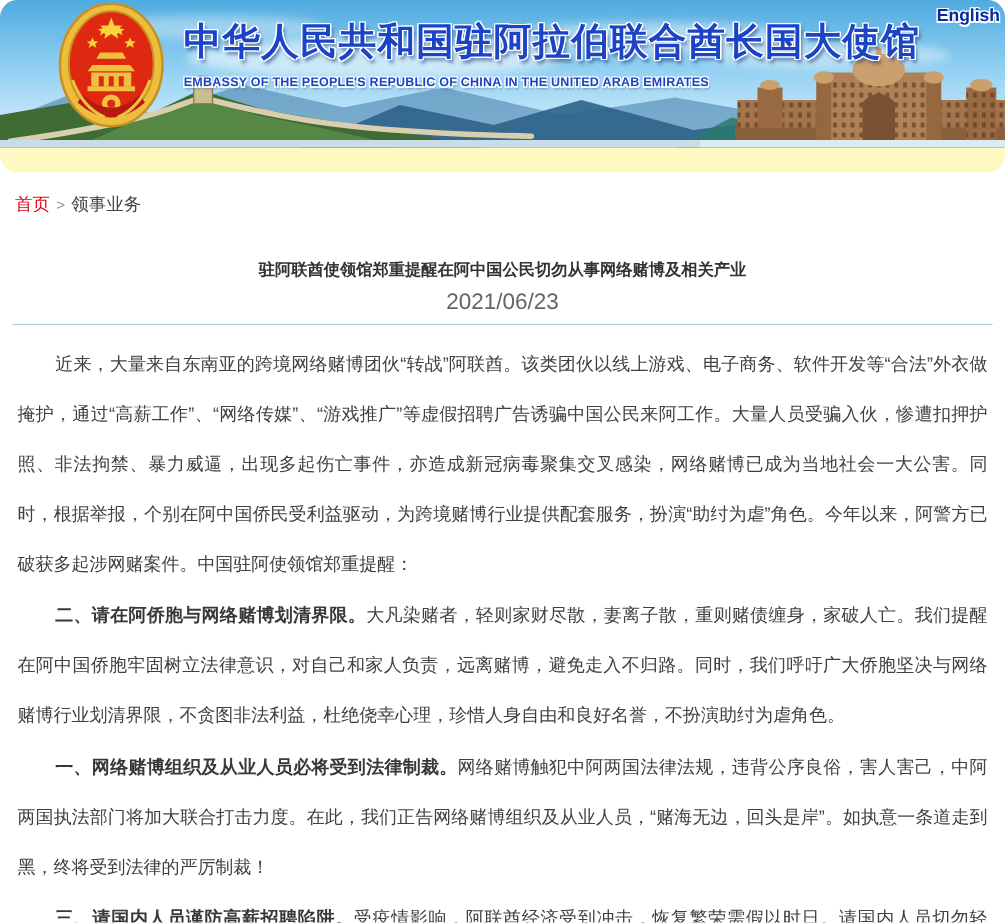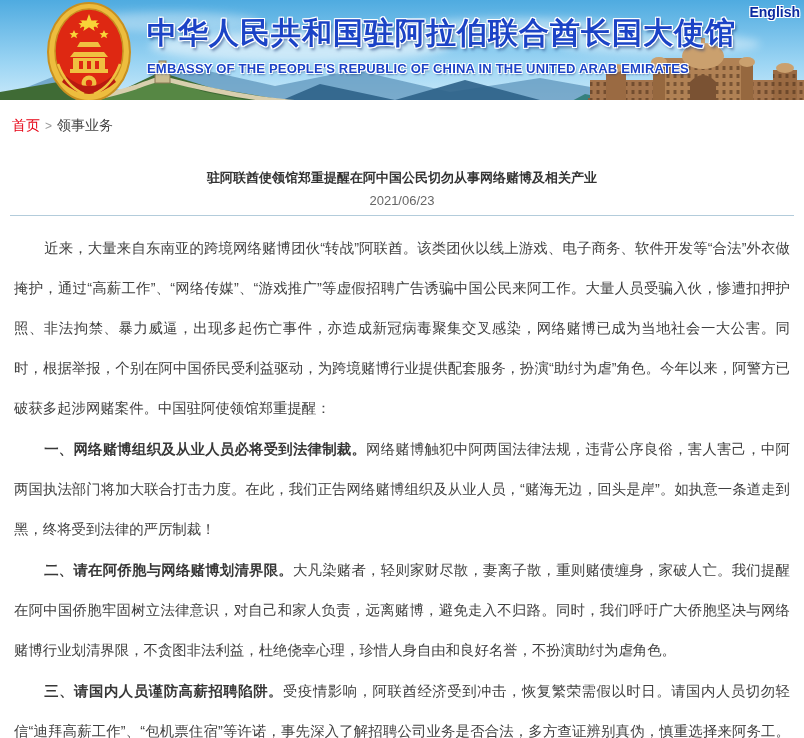--- a/index.html
+++ b/index.html
@@ -2,46 +2,46 @@
 <html><head>
 <meta charset="utf-8">
 <style>
   html,body { margin:0; padding:0; }
   body {
     width:804px; height:738px; overflow:hidden;
     background:#ffffff;
     font-family:"Liberation Sans","DejaVu Sans",sans-serif;
   }
   
-  .banner { position:relative; width:804px; height:100px; overflow:hidden; background:#5eead4; }
+  .banner { position:relative; width:804px; height:138px; overflow:hidden; background:#fef9c3;border-radius:14px; }
   .banner svg.bg { position:absolute; left:0; top:0; }
   .emblem { position:absolute; left:46px; top:2px; }
   .banner-titles { position:absolute; left:147px; top:13px; }
   .title-cn {
     font-size:30px; font-weight:bold; color:#1b43c6; letter-spacing:1px; white-space:nowrap;
     text-shadow:-1px -1px 0 #fff,1px -1px 0 #fff,-1px 1px 0 #fff,1px 1px 0 #fff,0 -1px 0 #fff,0 1px 0 #fff,-1px 0 0 #fff,1px 0 0 #fff,2px 3px 3px rgba(10,40,110,.55);
   }
   .title-en {
-    font-size:13px; font-weight:bold; color:#1b43c6; margin-top:7px; letter-spacing:.2px; white-space:nowrap;
+    font-size:10px; font-weight:bold; color:#1b43c6; margin-top:7px; letter-spacing:.2px; white-space:nowrap;
     text-shadow:-1px -1px 0 #fff,1px -1px 0 #fff,-1px 1px 0 #fff,1px 1px 0 #fff,1px 2px 2px rgba(10,40,110,.5);
   }
   .english-link {
     position:absolute; top:4px; right:4px; font-size:14px; font-weight:bold; color:#0a2aa0;
     text-decoration:none; cursor:pointer;
     text-shadow:-1px -1px 0 #fff,1px -1px 0 #fff,-1px 1px 0 #fff,1px 1px 0 #fff,0 1px 0 #fff,0 -1px 0 #fff;
   }
   
   .breadcrumb { padding:17px 12px 0 12px; font-size:14px; color:#444; height:20px; }
   .breadcrumb .home { color:#e60012; text-decoration:none; cursor:pointer; }
   .breadcrumb .sep { color:#999; margin:0 5px; font-size:12px; }
   .breadcrumb .current { color:#444; }
   
   .article { padding:0 14px; }
   .article-title { text-align:center; font-size:13px; font-weight:bold; color:#333; margin:31px 0 0 0; line-height:20px; }
-  .article-date { text-align:center; font-size:13px; color:#666; margin-top:5px; }
+  .article-date { text-align:center; font-size:18px; color:#666; margin-top:5px; }
   .divider { border:none; border-top:1px solid #b3ccdb; margin:7px -4px 0 -4px; }
   .article-body { margin-top:12px; }
   .article-body p {
     margin:0 0 1px 0; font-size:14.4px; line-height:40px; color:#404040;
     text-align:justify; text-indent:2.1em;
   }
   .article-body p strong { font-weight:bold; color:#383838; }
 </style>
 </head>
 <body>
@@ -147,17 +147,17 @@
   <a class="home">首页</a><span class="sep">&gt;</span><span class="current">领事业务</span>
 </div>
 
 <div class="article">
   <h1 class="article-title">驻阿联酋使领馆郑重提醒在阿中国公民切勿从事网络赌博及相关产业</h1>
   <div class="article-date">2021/06/23</div>
   <hr class="divider">
 
   <div class="article-body">
     <p><strong></strong><span>近来，大量来自东南亚的跨境网络赌博团伙“转战”阿联酋。该类团伙以线上游戏、电子商务、软件开发等“合法”外衣做掩护，通过“高薪工作”、“网络传媒”、“游戏推广”等虚假招聘广告诱骗中国公民来阿工作。大量人员受骗入伙，惨遭扣押护照、非法拘禁、暴力威逼，出现多起伤亡事件，亦造成新冠病毒聚集交叉感染，网络赌博已成为当地社会一大公害。同时，根据举报，个别在阿中国侨民受利益驱动，为跨境赌博行业提供配套服务，扮演“助纣为虐”角色。今年以来，阿警方已破获多起涉网赌案件。中国驻阿使领馆郑重提醒：</span></p>
+    <p><strong>二、请在阿侨胞与网络赌博划清界限。</strong><span>大凡染赌者，轻则家财尽散，妻离子散，重则赌债缠身，家破人亡。我们提醒在阿中国侨胞牢固树立法律意识，对自己和家人负责，远离赌博，避免走入不归路。同时，我们呼吁广大侨胞坚决与网络赌博行业划清界限，不贪图非法利益，杜绝侥幸心理，珍惜人身自由和良好名誉，不扮演助纣为虐角色。</span></p>
     <p><strong>一、网络赌博组织及从业人员必将受到法律制裁。</strong><span>网络赌博触犯中阿两国法律法规，违背公序良俗，害人害己，中阿两国执法部门将加大联合打击力度。在此，我们正告网络赌博组织及从业人员，“赌海无边，回头是岸”。如执意一条道走到黑，终将受到法律的严厉制裁！</span></p>
-    <p><strong>二、请在阿侨胞与网络赌博划清界限。</strong><span>大凡染赌者，轻则家财尽散，妻离子散，重则赌债缠身，家破人亡。我们提醒在阿中国侨胞牢固树立法律意识，对自己和家人负责，远离赌博，避免走入不归路。同时，我们呼吁广大侨胞坚决与网络赌博行业划清界限，不贪图非法利益，杜绝侥幸心理，珍惜人身自由和良好名誉，不扮演助纣为虐角色。</span></p>
     <p><strong>三、请国内人员谨防高薪招聘陷阱。</strong><span>受疫情影响，阿联酋经济受到冲击，恢复繁荣需假以时日。请国内人员切勿轻信“迪拜高薪工作”、“包机票住宿”等许诺，事先深入了解招聘公司业务是否合法，多方查证辨别真伪，慎重选择来阿务工。否则，等待你的绝不是高薪，不是“天上掉下的馅饼”，而是网赌窝点的非法监禁和绑架勒索。</span></p>
   </div>
 </div>
 
 </body></html>

